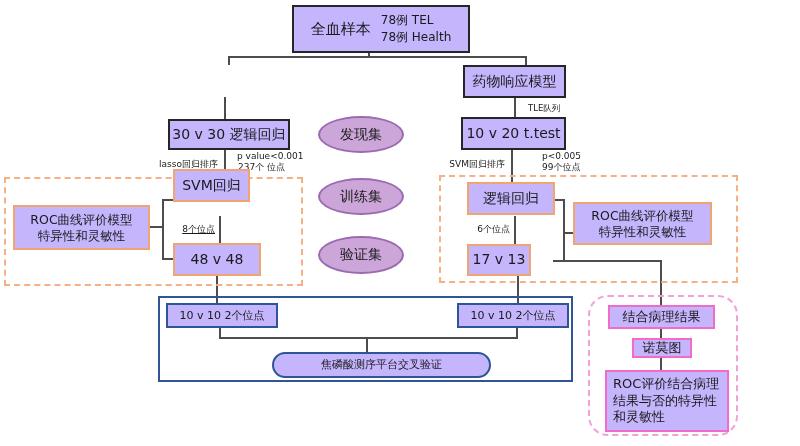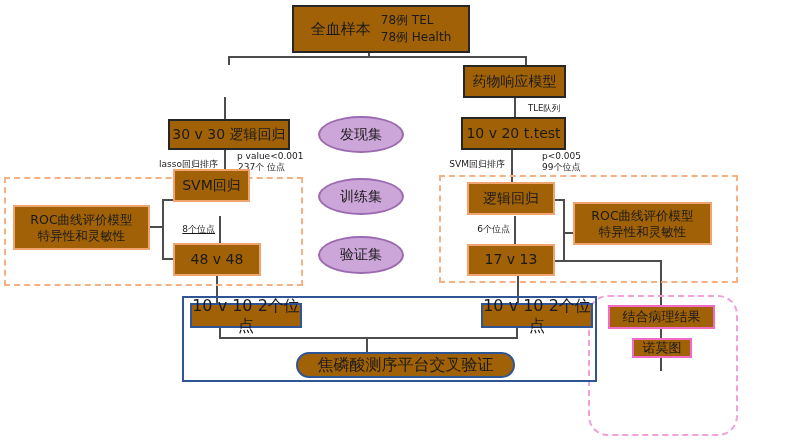--- a/index.html
+++ b/index.html
@@ -1,22 +1,22 @@
 <!DOCTYPE html>
 <html><head>
 <meta charset="utf-8">
 <style>
   html,body{margin:0;padding:0;background:#fff;}
   .canvas{position:relative;width:800px;height:446px;background:#ffffff;
           font-family:"DejaVu Sans","Liberation Sans",sans-serif;color:#1a1a1a;overflow:hidden;}
   .box{position:absolute;display:flex;align-items:center;justify-content:center;
-       text-align:center;background:#a16207;box-sizing:border-box;line-height:1.25;}
+       text-align:center;background:#c4b5fd;box-sizing:border-box;line-height:1.25;}
   .black{border:2px solid #262626;font-size:14px;}
   .orange{border:2px solid #F0A470;font-size:14px;}
-  .blue{border:2px solid #2F5597;font-size:16px;margin-left:24px;}
+  .blue{border:2px solid #2F5597;font-size:11px;}
   .pink{border:2px solid #F26BC8;font-size:13px;}
   .container-dash-orange{position:absolute;border:2px dashed #F5B183;box-sizing:border-box;background:transparent;}
   .container-dash-pink{position:absolute;border:2px dashed #F2A0D8;border-radius:20px;box-sizing:border-box;background:transparent;}
   .ellipse{position:absolute;border-radius:50%;background:#CCA6D8;border:2px solid #9C6AB0;
            display:flex;align-items:center;justify-content:center;font-size:14px;box-sizing:border-box;}
   .h{position:absolute;height:2px;background:#4D4D4D;}
   .v{position:absolute;width:2px;background:#4D4D4D;}
   .lbl{position:absolute;font-size:9px;line-height:1.2;color:#1a1a1a;white-space:nowrap;}
   .two-line span{display:block;}
   .root-title{font-size:15px;margin-right:10px;}
@@ -105,21 +105,21 @@
   <div class="box black" style="left:461px;top:117px;width:105px;height:33px;">
     <span>10 v 20 t.test</span>
   </div>
   <div class="lbl" style="left:437px;top:159px;width:68px;text-align:right;">SVM回归排序</div>
   <div class="lbl" style="left:542px;top:151px;">p&lt;0.005</div>
   <div class="lbl" style="left:542px;top:162px;">99个位点</div>
   <div class="box orange" style="left:467px;top:182px;width:88px;height:33px;">
     <span>逻辑回归</span>
   </div>
   <div class="lbl" style="left:465px;top:224px;width:45px;text-align:right;">6个位点</div>
-  <div class="box orange" style="left:467px;top:244px;width:88px;height:32px;">
+  <div class="box orange" style="left:467px;top:244px;width:64px;height:32px;">
     <span>17 v 13</span>
   </div>
   <div class="box orange two-line" style="left:573px;top:202px;width:139px;height:43px;font-size:12.5px;">
     <span>
       <span>ROC曲线评价模型</span>
       <span>特异性和灵敏性</span>
     </span>
   </div>
 
   <div class="box blue" style="left:158px;top:296px;width:415px;height:86px;border-width:2.5px;background:transparent;"></div>
@@ -132,14 +132,17 @@
   <div class="box blue" style="left:272px;top:352px;width:219px;height:26px;border-radius:13px;">
     <span>焦磷酸测序平台交叉验证</span>
   </div>
 
   <div class="box pink" style="left:608px;top:305px;width:107px;height:24px;">
     <span>结合病理结果</span>
   </div>
   <div class="box pink" style="left:632px;top:338px;width:60px;height:20px;">
     <span>诺莫图</span>
   </div>
+  <div class="box pink" style="left:605px;top:370px;width:124px;height:62px;">
+    <span class="wrapbox">ROC评价结合病理结果与否的特异性和灵敏性</span>
+  </div>
 
 </div>
 
 </body></html>

